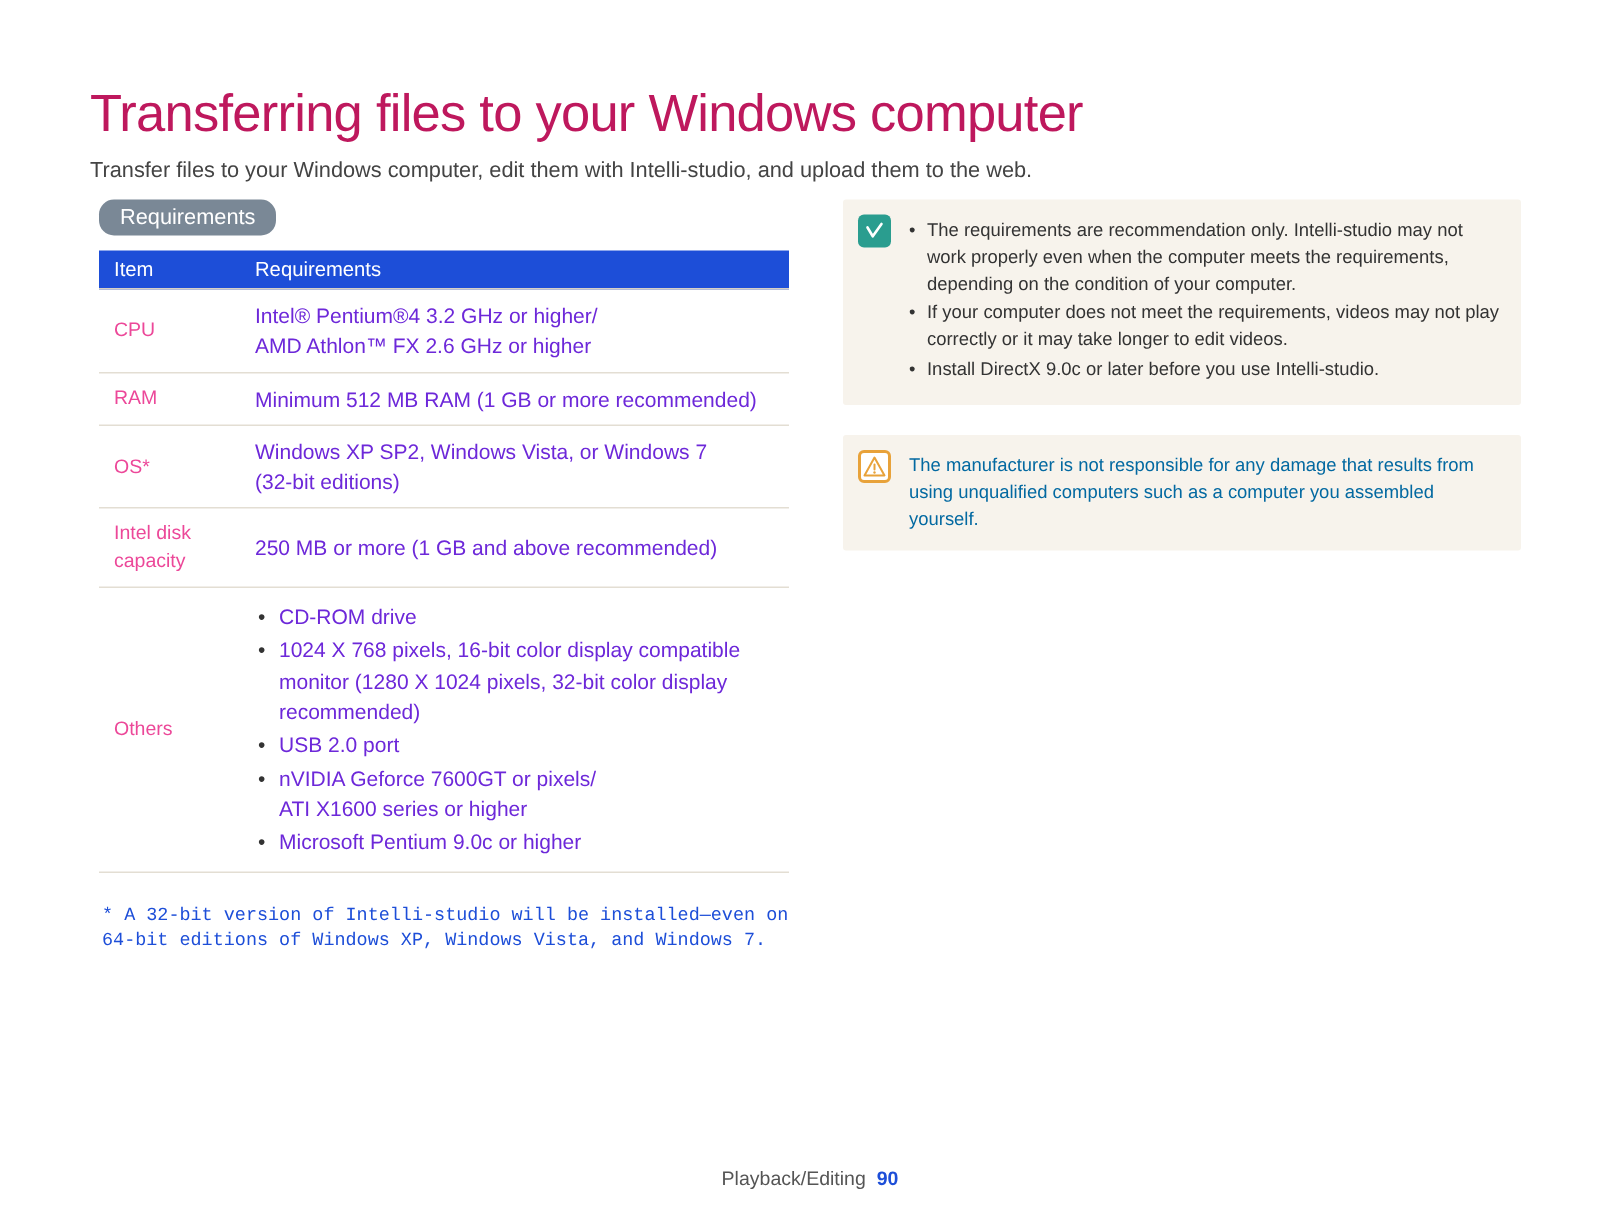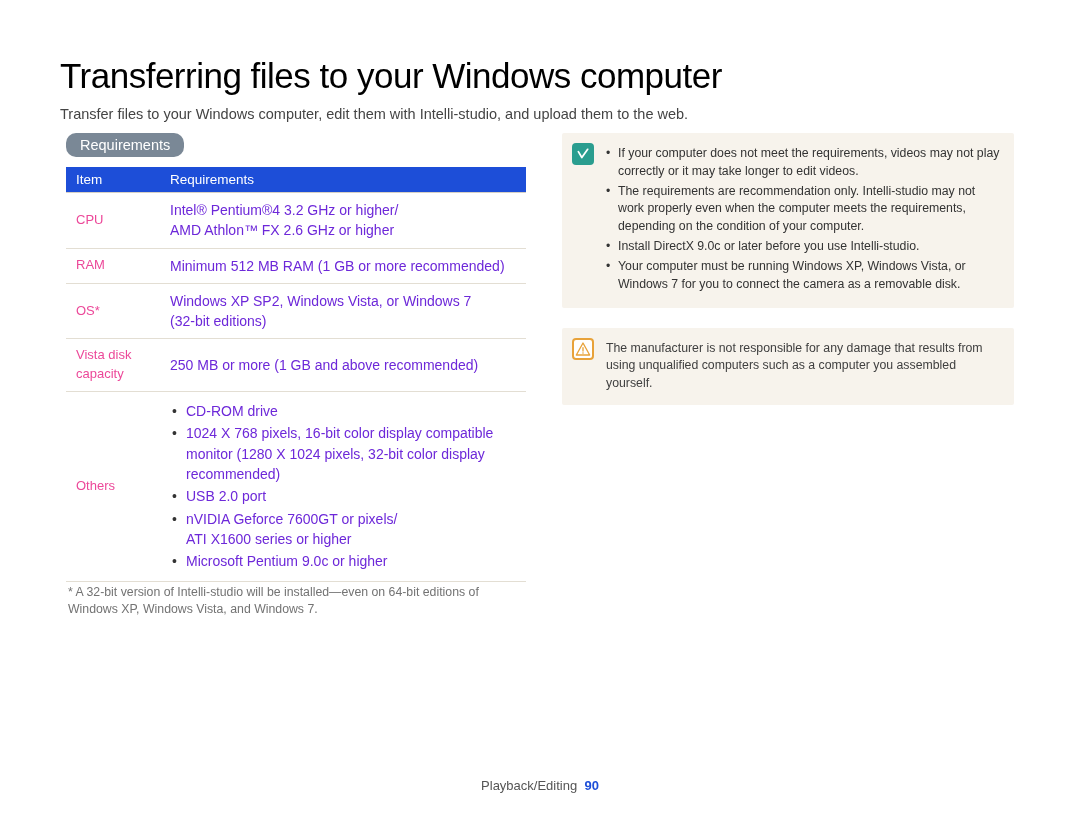--- a/index.html
+++ b/index.html
@@ -10,21 +10,21 @@
     background: #ffffff;
     color: #333;
     position: relative;
     padding: 56px 60px 0 60px;
     font-size: 13.5px;
     font-weight: 300;
   }
   .title {
     font-size: 35px;
     font-weight: 400;
-    color: #000000;
+    color: #be185d;
     margin-bottom: 10px;
     letter-spacing: -0.5px;
   }
   .intro {
     font-size: 14.5px;
     color: #444;
     margin-bottom: 11px;
     font-weight: 300;
   }
   .columns {
@@ -76,24 +76,25 @@
   }
   .others-list li::before {
     content: "•";
     position: absolute;
     left: 2px;
     top: 0;
     color: #333;
   }
   .footnote {
     font-size: 12.3px;
-    color: #737373;
-    margin-top: 2px;
+    color: #1d4ed8;
+    margin-top: 20px;
     line-height: 1.45;
     padding-left: 2px;
+    font-family: Liberation Mono, monospace;
   }
   .notebox {
     background: #f7f3ec;
     border-radius: 2px;
     padding: 12px 14px 12px 44px;
     position: relative;
     margin-bottom: 20px;
   }
   .notebox .note-icon {
     position: absolute;
@@ -129,21 +130,21 @@
   }
   .note-list li::before {
     content: "•";
     position: absolute;
     left: 0;
     top: 0;
   }
   .warn-text {
     font-size: 12.3px;
     line-height: 1.45;
-    color: #404040;
+    color: #0369a1;
   }
   .footer {
     position: absolute;
     bottom: 22px;
     left: 0;
     right: 0;
     text-align: center;
     font-size: 13px;
     color: #555;
   }
@@ -175,21 +176,21 @@
         <tr>
           <td class="itemcell">RAM</td>
           <td>Minimum 512 MB RAM (1 GB or more recommended)</td>
         </tr>
         <tr>
           <td class="itemcell">OS*</td>
           <td style="white-space:pre-line">Windows XP SP2, Windows Vista, or Windows 7
 (32-bit editions)</td>
         </tr>
         <tr>
-          <td class="itemcell">Vista disk capacity</td>
+          <td class="itemcell">Intel disk capacity</td>
           <td>250 MB or more (1 GB and above recommended)</td>
         </tr>
         <tr>
           <td class="itemcell" style="vertical-align:middle">Others</td>
           <td>
             <ul class="others-list">
               <li>CD-ROM drive</li>
               <li>1024 X 768 pixels, 16-bit color display compatible monitor (1280 X 1024 pixels, 32-bit color display recommended)</li>
               <li>USB 2.0 port</li>
               <li style="white-space:pre-line">nVIDIA Geforce 7600GT or pixels/
@@ -205,24 +206,23 @@
   </div>
 
   <div class="col-right">
     <div class="notebox">
       <div class="note-icon info-badge">
         <svg width="14" height="14" viewBox="0 0 24 24" fill="none">
             <path d="M4 8 L10 18 L20 4" stroke="#fff" stroke-width="3" stroke-linecap="round" stroke-linejoin="round"></path>
           </svg>
       </div>
       <ul class="note-list">
+        <li>The requirements are recommendation only. Intelli-studio may not work properly even when the computer meets the requirements, depending on the condition of your computer.</li>
         <li>If your computer does not meet the requirements, videos may not play correctly or it may take longer to edit videos.</li>
-        <li>The requirements are recommendation only. Intelli-studio may not work properly even when the computer meets the requirements, depending on the condition of your computer.</li>
         <li>Install DirectX 9.0c or later before you use Intelli-studio.</li>
-        <li>Your computer must be running Windows XP, Windows Vista, or Windows 7 for you to connect the camera as a removable disk.</li>
       </ul>
     </div>
 
     <div class="notebox">
       <div class="note-icon warn-badge">
         <svg width="16" height="16" viewBox="0 0 24 24">
             <path d="M12 3 L22 21 L2 21 Z" fill="none" stroke="#e8a23a" stroke-width="2" stroke-linejoin="round"></path>
             <line x1="12" y1="10" x2="12" y2="15" stroke="#e8a23a" stroke-width="2" stroke-linecap="round"></line>
             <circle cx="12" cy="18" r="1.2" fill="#e8a23a"></circle>
           </svg>

